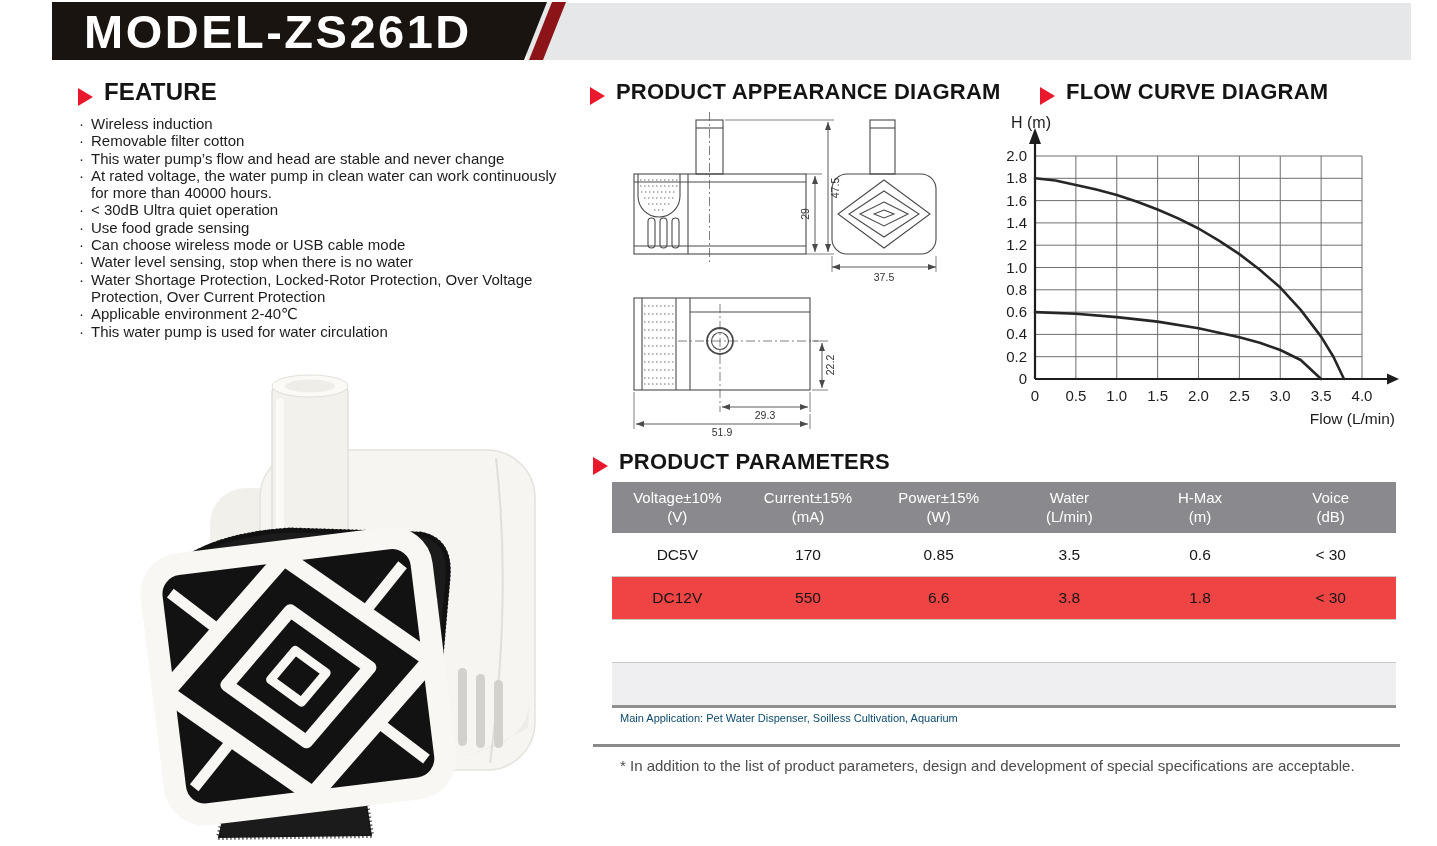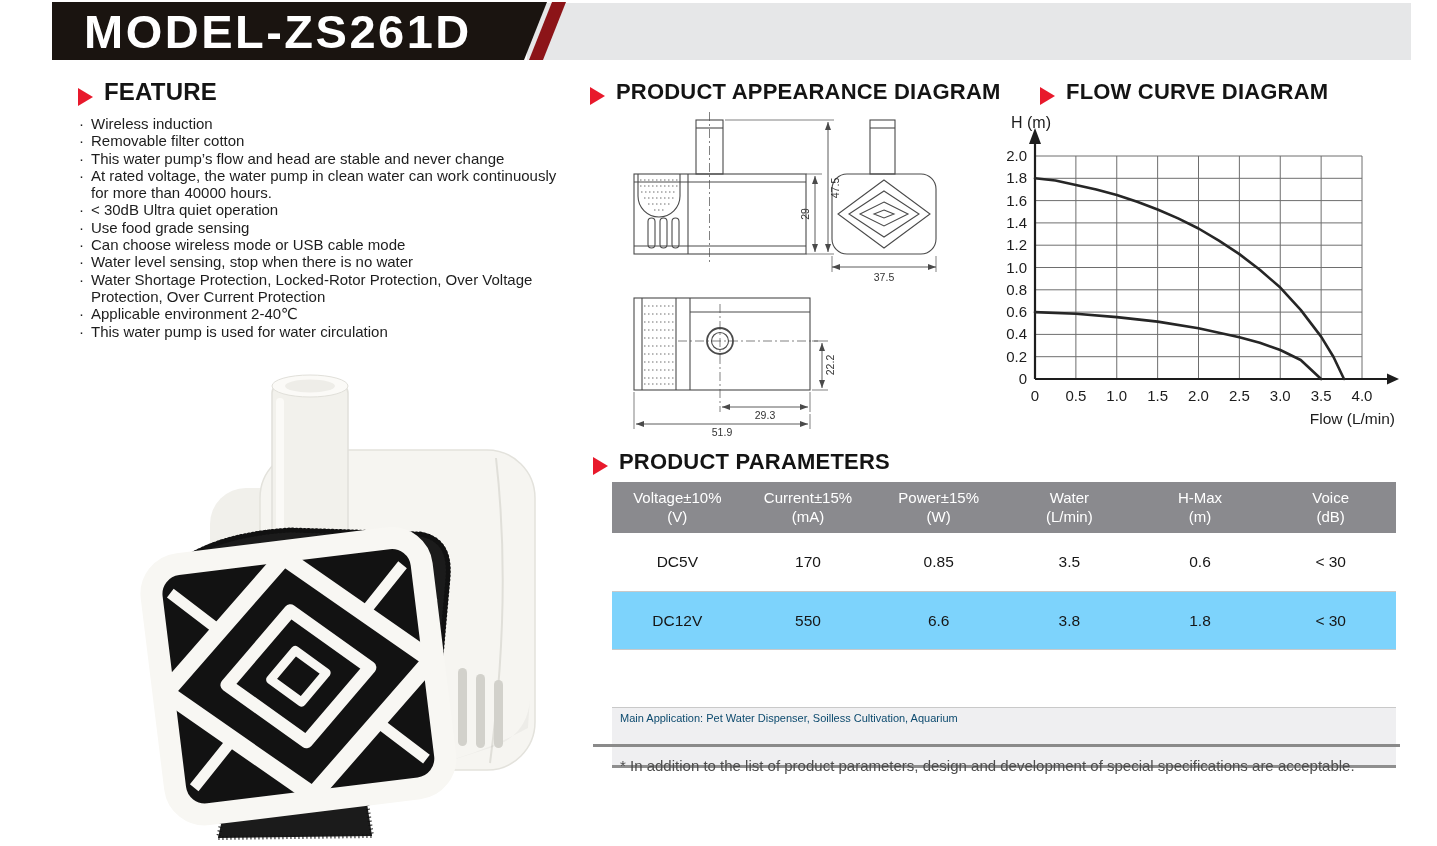--- a/index.html
+++ b/index.html
@@ -18,21 +18,21 @@
   .sec-head.big h2{font-size:24px;}
   
   #feature-list{position:absolute;left:79px;top:115px;width:482px;}
   .feat-item{display:flex;font-size:15px;line-height:17.3px;color:#1d1d1d;}
   .feat-bullet{width:12px;flex:none;}
   .feat-text{flex:1;}
   
   #param-table{position:absolute;left:612px;top:482px;width:784px;border-bottom:3px solid #8f8f8f;}
   .pt-header{display:flex;color:#ffffff;}
   .pt-hcell{flex:1;text-align:center;padding:6px 0 7px;font-size:15px;line-height:1.28;}
-  .pt-row{display:flex;height:58px;align-items:center;background:#ffffff;}
+  .pt-row{display:flex;height:43px;align-items:center;background:#ffffff;}
   .pt-row + .pt-row{border-top:1px solid #c9c9c9;}
   .pt-cell{flex:1;text-align:center;font-size:15.5px;color:#161616;}
   #main-application{position:absolute;left:620px;top:712px;font-size:11px;color:#0c4a6e;}
   #table-footer-divider{position:absolute;left:593px;top:744px;width:807px;height:3px;background:#8a8a8a;}
   #footnote{position:absolute;left:620px;top:757px;font-size:15px;color:#4c4c4c;}
 </style>
 </head>
 <body>
 
 <svg class="abs" style="left:0;top:0" width="1437" height="62" viewBox="0 0 1437 62">
@@ -314,21 +314,21 @@
       </div>
     </div>
     <div class="pt-row">
       <div class="pt-cell">DC5V</div>
       <div class="pt-cell">170</div>
       <div class="pt-cell">0.85</div>
       <div class="pt-cell">3.5</div>
       <div class="pt-cell">0.6</div>
       <div class="pt-cell">&lt; 30</div>
     </div>
-    <div class="pt-row alt" style="background: #7dd3fc;">
+    <div class="pt-row alt" style="background: #ef4444;">
       <div class="pt-cell">DC12V</div>
       <div class="pt-cell">550</div>
       <div class="pt-cell">6.6</div>
       <div class="pt-cell">3.8</div>
       <div class="pt-cell">1.8</div>
       <div class="pt-cell">&lt; 30</div>
     </div>
     <div class="pt-row">
       <div class="pt-cell"></div>
       <div class="pt-cell"></div>

